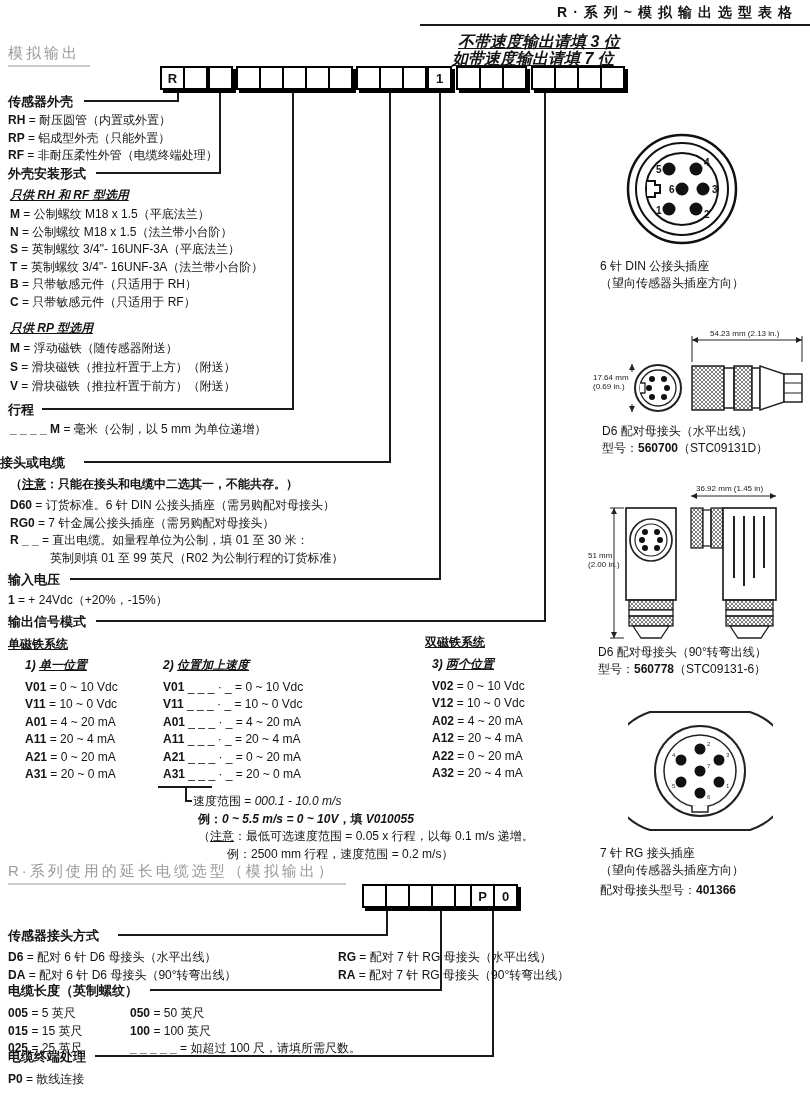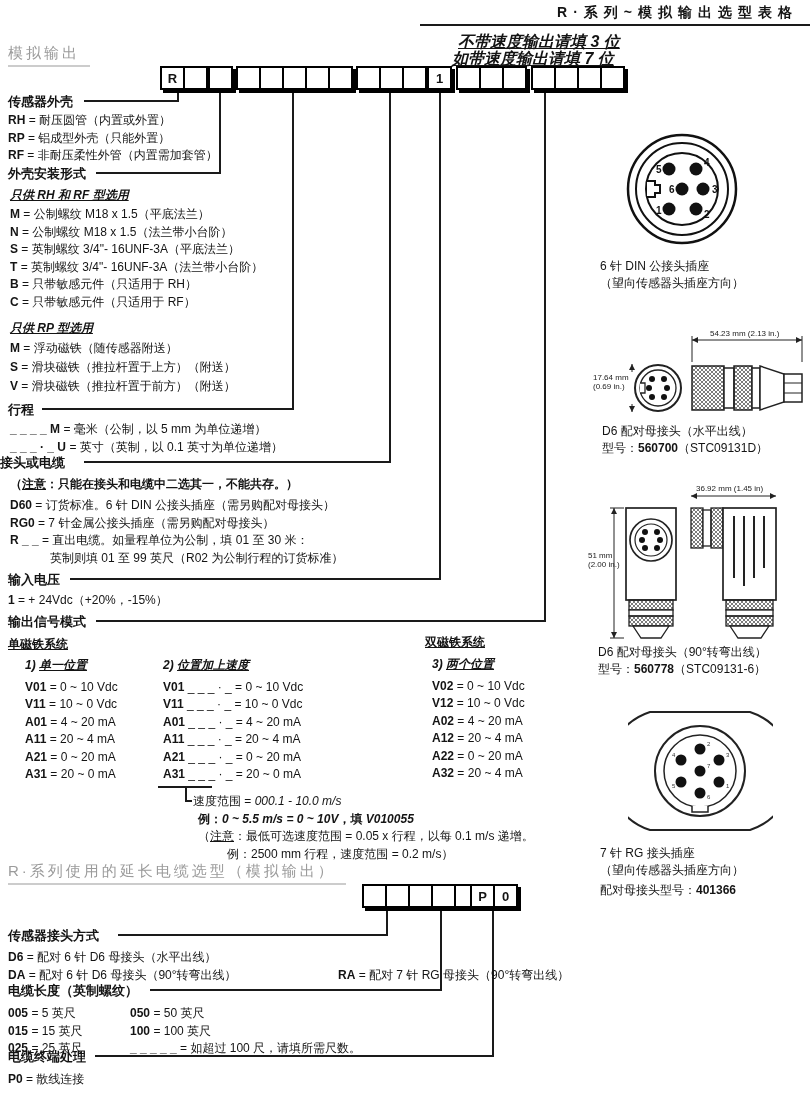--- a/index.html
+++ b/index.html
@@ -93,21 +93,21 @@
 <div class="hl" style="left:84px;top:461px;width:307px"></div>
 <div class="vl" style="left:439px;top:93px;height:487px"></div>
 <div class="hl" style="left:70px;top:578px;width:371px"></div>
 <div class="vl" style="left:544px;top:93px;height:529px"></div>
 <div class="hl" style="left:96px;top:620px;width:450px"></div>
 
 <div class="abs hdr" style="left:8px;top:93px">传感器外壳</div>
 <div class="abs" style="left:8px;top:112px">
   <div class="item"><b>RH</b> <span>= 耐压圆管（内置或外置）</span></div>
   <div class="item"><b>RP</b> <span>= 铝成型外壳（只能外置）</span></div>
-  <div class="item"><b>RF</b> <span>= 非耐压柔性外管（内置需加套管）</span></div>
+  <div class="item"><b>RF</b> <span>= 非耐压柔性外管（电缆终端处理）</span></div>
 </div>
 
 <div class="abs hdr" style="left:8px;top:165px">外壳安装形式</div>
 <div class="abs sub" style="left:10px;top:187px">只供 RH 和 RF 型选用</div>
 <div class="abs" style="left:10px;top:206px">
   <div class="item"><b>M</b> <span>= 公制螺纹 M18 x 1.5（平底法兰）</span></div>
   <div class="item"><b>N</b> <span>= 公制螺纹 M18 x 1.5（法兰带小台阶）</span></div>
   <div class="item"><b>S</b> <span>= 英制螺纹 3/4"- 16UNF-3A（平底法兰）</span></div>
   <div class="item"><b>T</b> <span>= 英制螺纹 3/4"- 16UNF-3A（法兰带小台阶）</span></div>
   <div class="item"><b>B</b> <span>= 只带敏感元件（只适用于 RH）</span></div>
@@ -116,21 +116,20 @@
 <div class="abs sub" style="left:10px;top:320px">只供 RP 型选用</div>
 <div class="abs" style="left:10px;top:339px">
   <div class="item" style="line-height:19px"><b>M</b> <span>= 浮动磁铁（随传感器附送）</span></div>
   <div class="item" style="line-height:19px"><b>S</b> <span>= 滑块磁铁（推拉杆置于上方）（附送）</span></div>
   <div class="item" style="line-height:19px"><b>V</b> <span>= 滑块磁铁（推拉杆置于前方）（附送）</span></div>
 </div>
 
 <div class="abs hdr" style="left:8px;top:401px">行程</div>
 <div class="abs" style="left:10px;top:421px">
   <div class="item"><b>_ _ _ _ M</b> <span>= 毫米（公制，以 5 mm 为单位递增）</span></div>
-  <div class="item"><b>_ _ _ · _ U</b> <span>= 英寸（英制，以 0.1 英寸为单位递增）</span></div>
 </div>
 
 <div class="abs hdr" style="left:0;top:454px">接头或电缆</div>
 <div class="abs item" style="left:10px;top:476px;font-weight:bold"><span>（</span><span class="u">注意</span><span>：只能在接头和电缆中二选其一，不能共存。）</span></div>
 <div class="abs" style="left:10px;top:497px">
   <div class="item"><b>D60</b> <span>= 订货标准。6 针 DIN 公接头插座（需另购配对母接头）</span></div>
   <div class="item"><b>RG0</b> <span>= 7 针金属公接头插座（需另购配对母接头）</span></div>
   <div class="item"><b>R _ _</b> <span>= 直出电缆。如量程单位为公制，填 01 至 30 米：</span></div>
   <div class="item" style="margin-left:40px">英制则填 01 至 99 英尺（R02 为公制行程的订货标准）</div>
 </div>
@@ -331,20 +330,21 @@
 <div class="hl" style="left:118px;top:934px;width:270px"></div>
 <div class="vl" style="left:440px;top:911px;height:80px"></div>
 <div class="hl" style="left:150px;top:989px;width:292px"></div>
 <div class="vl" style="left:492px;top:911px;height:146px"></div>
 <div class="hl" style="left:95px;top:1055px;width:399px"></div>
 
 <div class="abs hdr" style="left:8px;top:927px">传感器接头方式</div>
 <div class="abs" style="left:8px;top:949px">
   <div class="item colrow">
     <span style="width:330px"><b>D6</b> <span>= 配对 6 针 D6 母接头（水平出线）</span></span>
+    <span><b>RG</b> <span>= 配对 7 针 RG 母接头（水平出线）</span></span>
   </div>
   <div class="item colrow">
     <span style="width:330px"><b>DA</b> <span>= 配对 6 针 D6 母接头（90°转弯出线）</span></span>
     <span><b>RA</b> <span>= 配对 7 针 RG 母接头（90°转弯出线）</span></span>
   </div>
 </div>
 
 <div class="abs hdr" style="left:8px;top:982px">电缆长度（英制螺纹）</div>
 <div class="abs" style="left:8px;top:1005px">
   <div class="item colrow">

